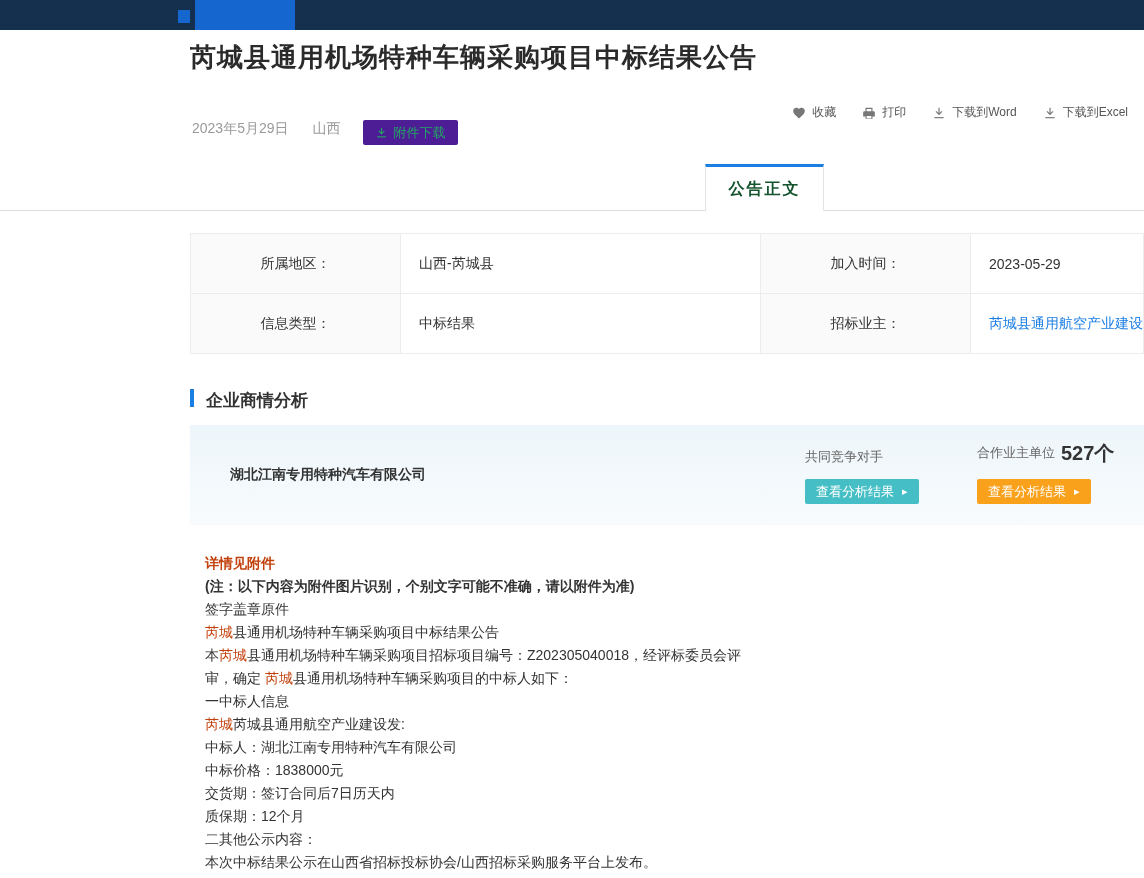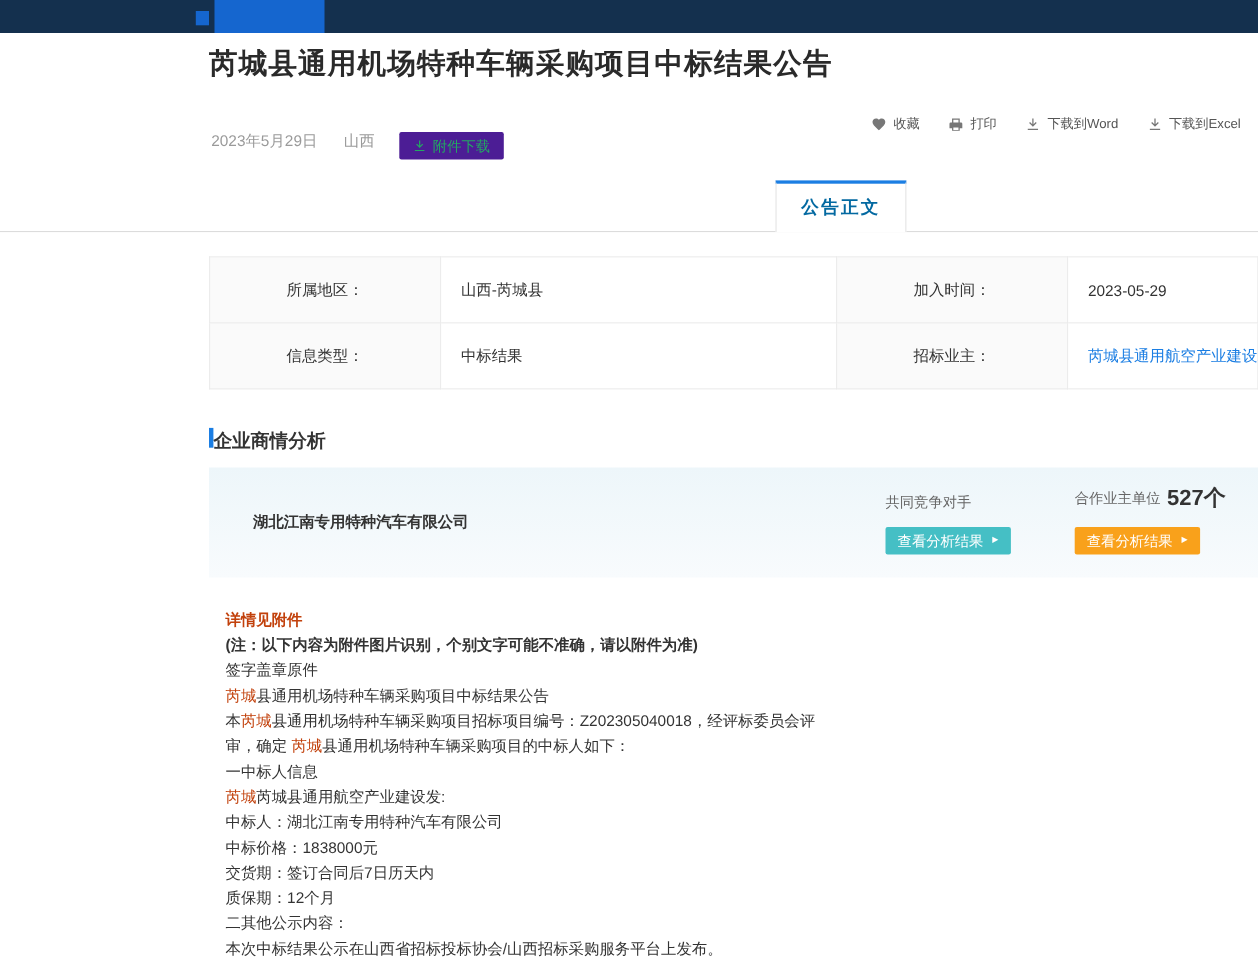--- a/index.html
+++ b/index.html
@@ -26,34 +26,34 @@
   }
   .actions { position: absolute; top: 104px; right: 16px; display: flex; align-items: center; gap: 26px; }
   .action { display: flex; align-items: center; gap: 6px; font-size: 12px; color: #555; cursor: pointer; white-space: nowrap; }
   .action svg, .attach-btn svg { display: block; }
 
   
   .tab-divider { position: absolute; top: 210px; left: 0; width: 1144px; height: 1px; background: #dcdcdc; }
   .tab {
     position: absolute; left: 705px; top: 164px; width: 119px; height: 47px; z-index: 2;
     background: #fff; border: 1px solid #e4e4e4; border-top: 3px solid #1b7ee3; border-bottom: none;
-    color: #0369a1; font-size: 16px; font-weight: bold; letter-spacing: 2px;
+    color: #14532d; font-size: 16px; font-weight: bold; letter-spacing: 2px;
     display: flex; align-items: center; justify-content: center; cursor: pointer;
   }
 
   
   .info-table { position: absolute; left: 190px; top: 233px; width: 954px; border-collapse: collapse; table-layout: fixed; }
   .info-table td { border: 1px solid #ececec; height: 60px; font-size: 14px; color: #333; }
   .info-table td.lbl { width: 210px; background: #fafafa; text-align: center; }
   .info-table td.val { width: 360px; padding-left: 18px; }
   .info-table td.val.last { width: auto; white-space: nowrap; overflow: hidden; }
   .info-table td.link-cell { color: #1b7ee3; cursor: pointer; }
 
   
-  .section-head { position: absolute; left: 190px; top: 389px; display: flex; align-items: flex-start; }
+  .section-head { position: absolute; left: 190px; top: 389px; display: flex; align-items: flex-start; gap: 12px; }
   .section-accent { width: 4px; height: 18px; background: #1b7ee3; }
   .section-title { font-size: 17px; font-weight: bold; color: #333; }
 
   
   .card { position: absolute; left: 190px; top: 425px; width: 954px; height: 100px;
           background: linear-gradient(180deg, #edf6fa 0%, #f8fbfd 100%); }
   .company { position: absolute; left: 40px; top: 0; height: 100%; display: flex; align-items: center;
              font-size: 14px; font-weight: bold; color: #333; }
   .comp-block { position: absolute; left: 615px; top: 24px; }
   .partner-block { position: absolute; left: 787px; top: 18px; }

